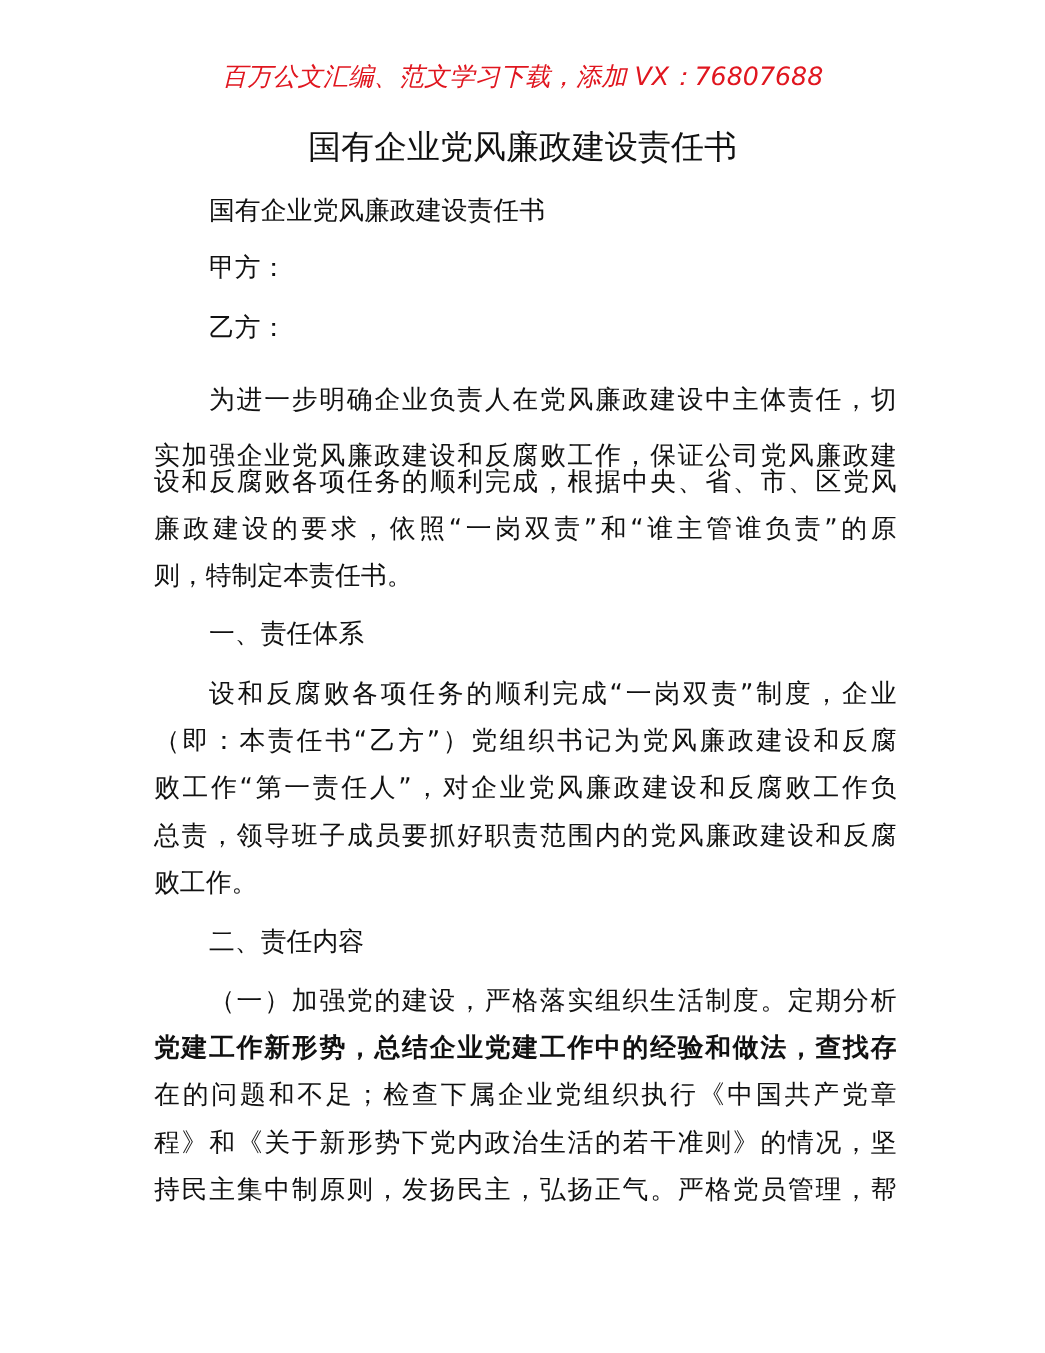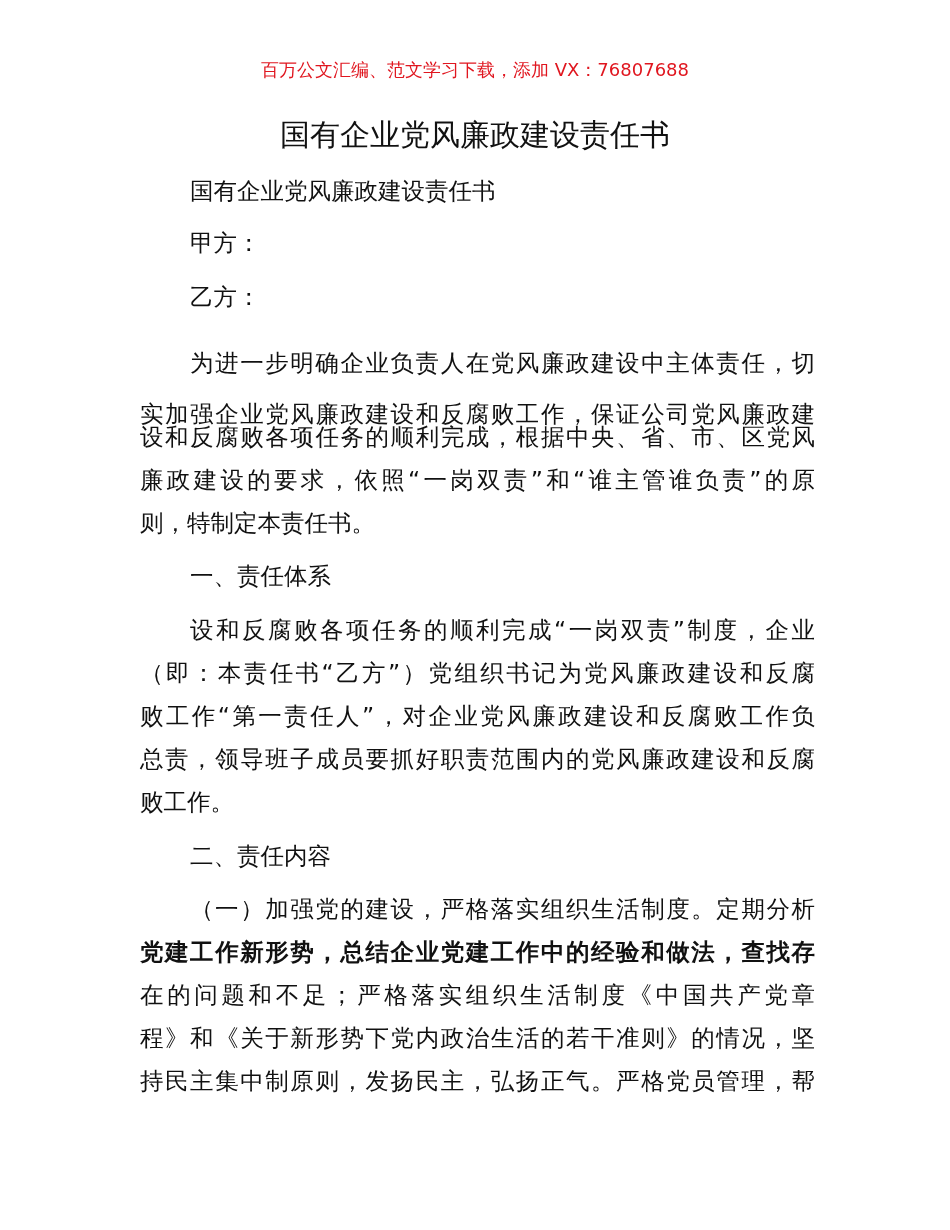--- a/index.html
+++ b/index.html
@@ -1,20 +1,20 @@
 <!DOCTYPE html>
 <html><head>
 <meta charset="utf-8">
 <style>
   html, body { margin: 0; padding: 0; background: #ffffff; }
   body { width: 950px; height: 1230px; position: relative; overflow: hidden;
          font-family: "DejaVu Sans", "Liberation Sans", sans-serif; color: #111; }
   .page { position: absolute; left: 0; top: 0; width: 950px; height: 1230px; background: #fff; }
   .watermark { position: absolute; left: 0; width: 950px; top: 57px; text-align: center;
-               font-size: 18px; line-height: 26px; color: #e0161f; }
+               font-size: 23px; line-height: 26px; color: #e0161f; font-style: italic; }
   .title { position: absolute; left: 0; width: 950px; top: 115px; text-align: center;
            font-size: 30px; line-height: 40px; color: #111; }
   .line { position: absolute; left: 140px; width: 675px; font-size: 23.5px; line-height: 30px;
           white-space: nowrap; color: #111; text-align: justify; text-align-last: justify; }
   .line.indent { left: 190px; width: 625px; }
   .line.short { text-align-last: left; }
 </style>
 </head>
 <body>
 
@@ -32,17 +32,17 @@
       <div class="line short" style="top: 508px;">则，特制定本责任书。</div>
       <div class="line indent short" style="top: 561px;">一、责任体系</div>
       <div class="line indent" style="top: 615px;">设和反腐败各项任务的顺利完成“一岗双责”制度，企业</div>
       <div class="line" style="top: 658px;">（即：本责任书“乙方”）党组织书记为党风廉政建设和反腐</div>
       <div class="line" style="top: 701px;">败工作“第一责任人”，对企业党风廉政建设和反腐败工作负</div>
       <div class="line" style="top: 744px;">总责，领导班子成员要抓好职责范围内的党风廉政建设和反腐</div>
       <div class="line short" style="top: 787px;">败工作。</div>
       <div class="line indent short" style="top: 841px;">二、责任内容</div>
       <div class="line indent" style="top: 894px;">（一）加强党的建设，严格落实组织生活制度。定期分析</div>
       <div class="line" style="top: 937px; font-weight: bold;">党建工作新形势，总结企业党建工作中的经验和做法，查找存</div>
-      <div class="line" style="top: 980px;">在的问题和不足；严格落实组织生活制度《中国共产党章</div>
+      <div class="line" style="top: 980px;">在的问题和不足；检查下属企业党组织执行《中国共产党章</div>
       <div class="line" style="top: 1023px;">程》和《关于新形势下党内政治生活的若干准则》的情况，坚</div>
       <div class="line" style="top: 1066px;">持民主集中制原则，发扬民主，弘扬正气。严格党员管理，帮</div>
     </div>
 </div>
 
 </body></html>

